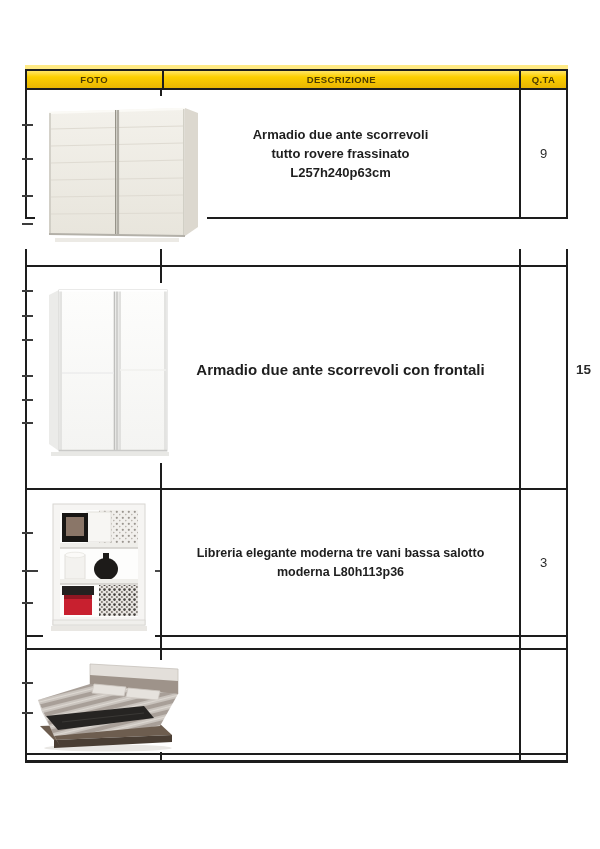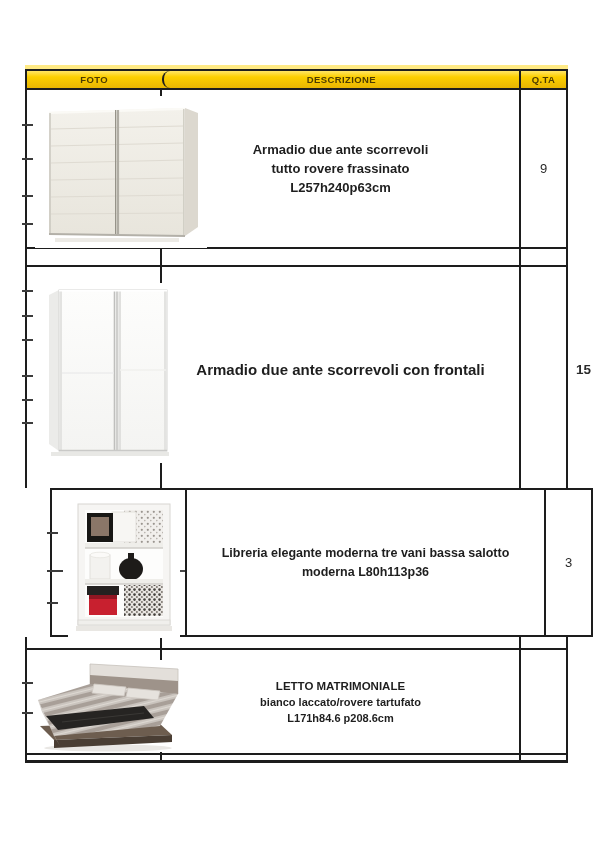--- a/index.html
+++ b/index.html
@@ -5,27 +5,27 @@
   html,body{margin:0;padding:0;background:#ffffff;}
   body{font-family:"Liberation Sans","DejaVu Sans",sans-serif;}
   #page{position:relative;width:600px;height:849px;background:#fff;overflow:hidden;}
 
   
   .tbl-abs{position:absolute;left:25px;width:543px;box-sizing:border-box;}
   .header-glow{top:65px;height:4px;background:var(--header-bg-light,#ffe97d);opacity:.8;}
   .thead{top:69px;height:19px;background:linear-gradient(to bottom,var(--header-bg-light,#ffe566) 0%,var(--header-bg,#fccf00) 35%,var(--header-bg-dark,#e9b602) 100%);border:2px solid var(--border,#1d1d1d);border-bottom:none;display:flex;}
   .thead .hcell{display:flex;align-items:center;justify-content:center;font-size:9.5px;font-weight:700;letter-spacing:.4px;color:var(--header-text,#4d3c00);box-sizing:border-box;}
   .hc-foto{width:135px;}
-  .hc-desc{width:359px;border-left:2px solid var(--border,#1d1d1d);border-radius:8px;}
+  .hc-desc{width:359px;border-left:2px solid var(--border,#1d1d1d);}
   .hc-qta{width:47px;border-left:2px solid var(--border,#1d1d1d);}
 
   .prow{border:2px solid var(--border,#1d1d1d);background:#fff;}
-  .row1{top:88px;height:161px;padding-left:33px;}
+  .row1{top:88px;height:131px;padding-left:33px;}
   .row2{top:265px;height:208px;}
-  .row3{top:488px;height:149px;margin-left:25px;}
+  .row3{top:488px;height:149px;}
   .row4{top:648px;height:107px;}
   .spacer{border-left:2px solid var(--border,#1d1d1d);border-right:2px solid var(--border,#1d1d1d);background:#fff;}
   .sp1{top:249px;height:16px;}
   .sp2{top:470px;height:18px;}
   .sp3{top:637px;height:11px;}
   .bstrip{top:755px;height:8px;border-left:2px solid var(--border,#1d1d1d);border-right:2px solid var(--border,#1d1d1d);border-bottom:3px solid var(--border,#1d1d1d);background:#fff;}
 
   .vline{position:absolute;top:0;bottom:0;width:2px;background:var(--border,#1d1d1d);z-index:1;}
   .v1{left:133px;} .v2{left:492px;}
 
@@ -228,25 +228,20 @@
         <polygon points="8,66 126,62 140,75 22,80" fill="#6d5d4f"></polygon>
         <polygon points="22,80 140,75 140,82 22,88" fill="#4a3e34"></polygon>
         <polygon points="6,40 58,24 146,34 128,66 22,76" fill="url(#stripes)"></polygon>
         <polygon points="62,24 94,27 92,36 60,33" fill="#e6e2dd" stroke="#cfc9c3" stroke-width="0.8"></polygon>
         <polygon points="96,28 128,31 126,40 94,37" fill="#e6e2dd" stroke="#cfc9c3" stroke-width="0.8"></polygon>
         <polygon points="14,56 112,46 122,58 26,70" fill="#262422"></polygon>
         <line x1="30" y1="62" x2="112" y2="53" stroke="#3a3835" stroke-width="1"></line>
         <polygon points="6,40 22,76 28,86 10,52" fill="#b4ada6" opacity="0.6"></polygon>
       </svg>
     </div>
-    <div class="desc-cell d4">
-      <div class="cap">LETTO MATRIMONIALE</div>
-      <div>bianco laccato/rovere tartufato</div>
-      <div>L171h84.6 p208.6cm</div>
-    </div>
   </div>
 
   <div class="tbl-abs bstrip">
     <div class="vline v1"></div>
     <div class="vline v2"></div>
   </div>
 
 </div>
 
 </body></html>

